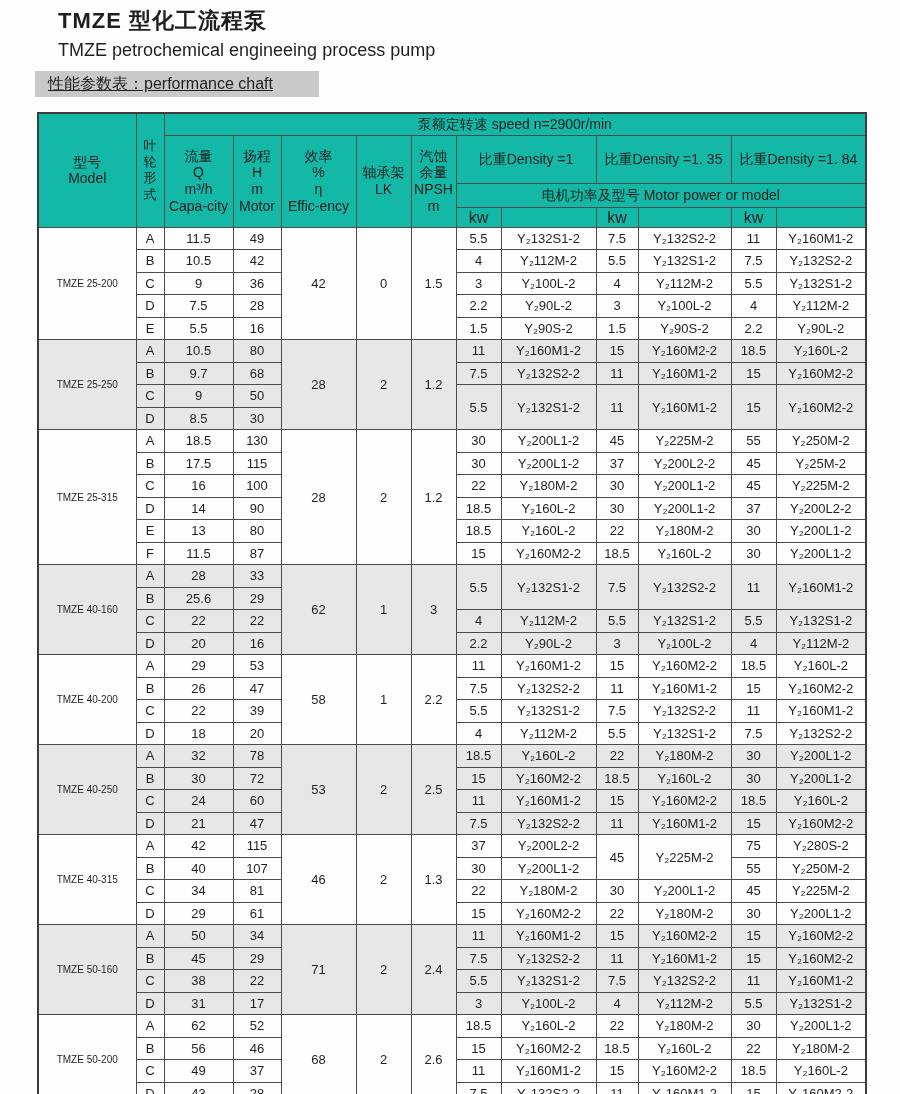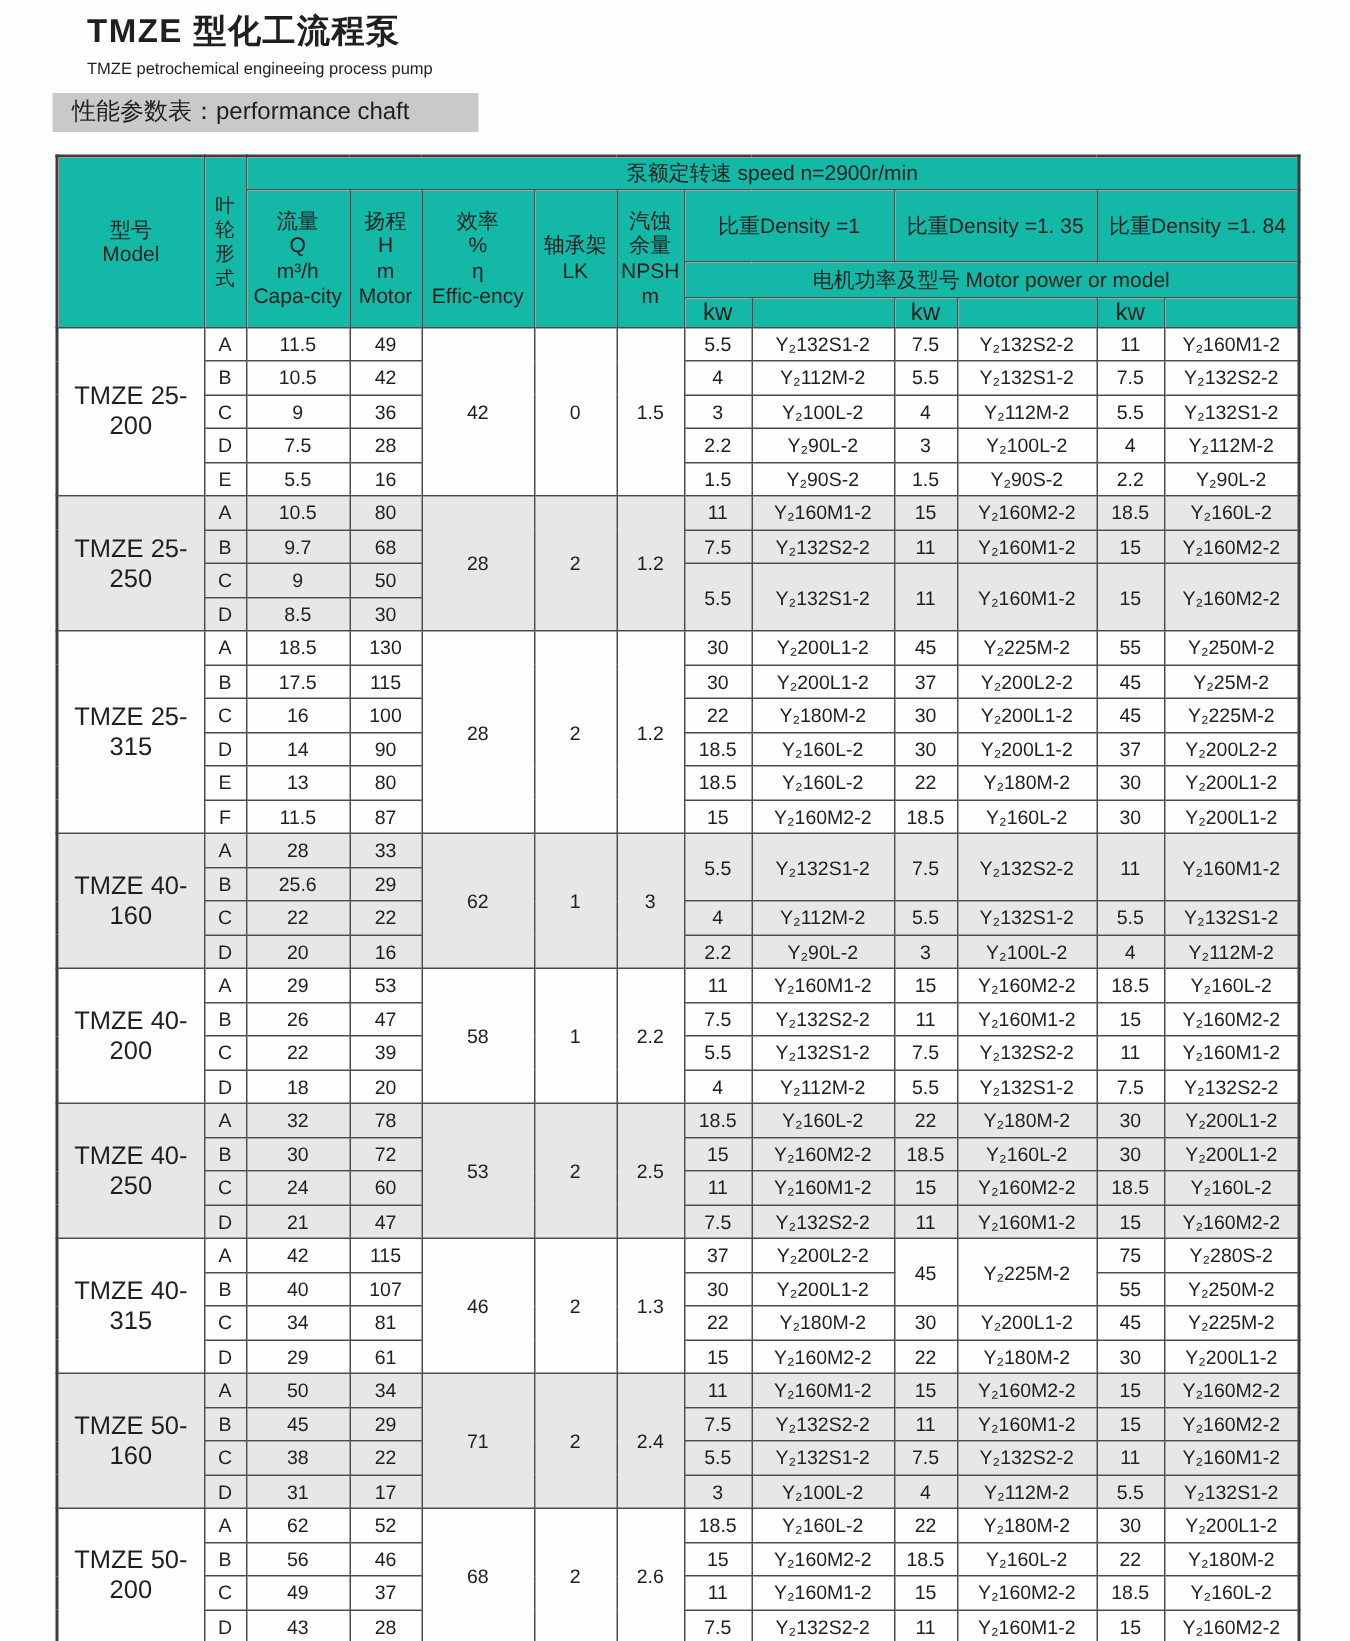--- a/index.html
+++ b/index.html
@@ -13,30 +13,31 @@
   .page { width: 900px; height: 1094px; padding-top: 6px; }
 
   .title {
     margin: 0 0 0 58px;
     font-size: 22px;
     font-weight: bold;
     letter-spacing: 1px;
   }
   .subtitle {
     margin: 4px 0 0 58px;
-    font-size: 11px;
+    font-size: 18px;
   }
   .section-bar {
     margin: 10px 0 0 35px;
     width: 284px;
     height: 26px;
     line-height: 26px;
     padding-left: 13px;
     background: #c9c9c9;
     font-size: 16px;
+    text-decoration: underline;
   }
 
   table.perf {
     margin: 15px 0 0 37px;
     width: 828px;
     border-collapse: collapse;
     table-layout: fixed;
     border: 2px solid #3d3d3d;
   }
   table.perf th, table.perf td {
@@ -56,21 +57,21 @@
   tr.h-speed   { height: 22px; }
   tr.h-density { height: 48px; }
   tr.h-motor   { height: 24px; }
   tr.h-kw      { height: 16px; }
   tr.h-kw th   { font-size: 16px; }
   .impeller { font-size: 13px; line-height: 1.25; }
 
   tbody tr { height: 22.5px; }
   tbody td { font-size: 13px; }
   tbody tr.shaded td { background: #e7e7e7; }
-  td.model-cell { font-size: 17px; }
+  td.model-cell { font-size: 10px; }
 </style>
 </head>
 <body>
 
 <div class="page">
 
   <h1 class="title">TMZE 型化工流程泵</h1>
   <div class="subtitle">TMZE petrochemical engineeing process pump</div>
   <div class="section-bar">性能参数表：performance chaft</div>
 

